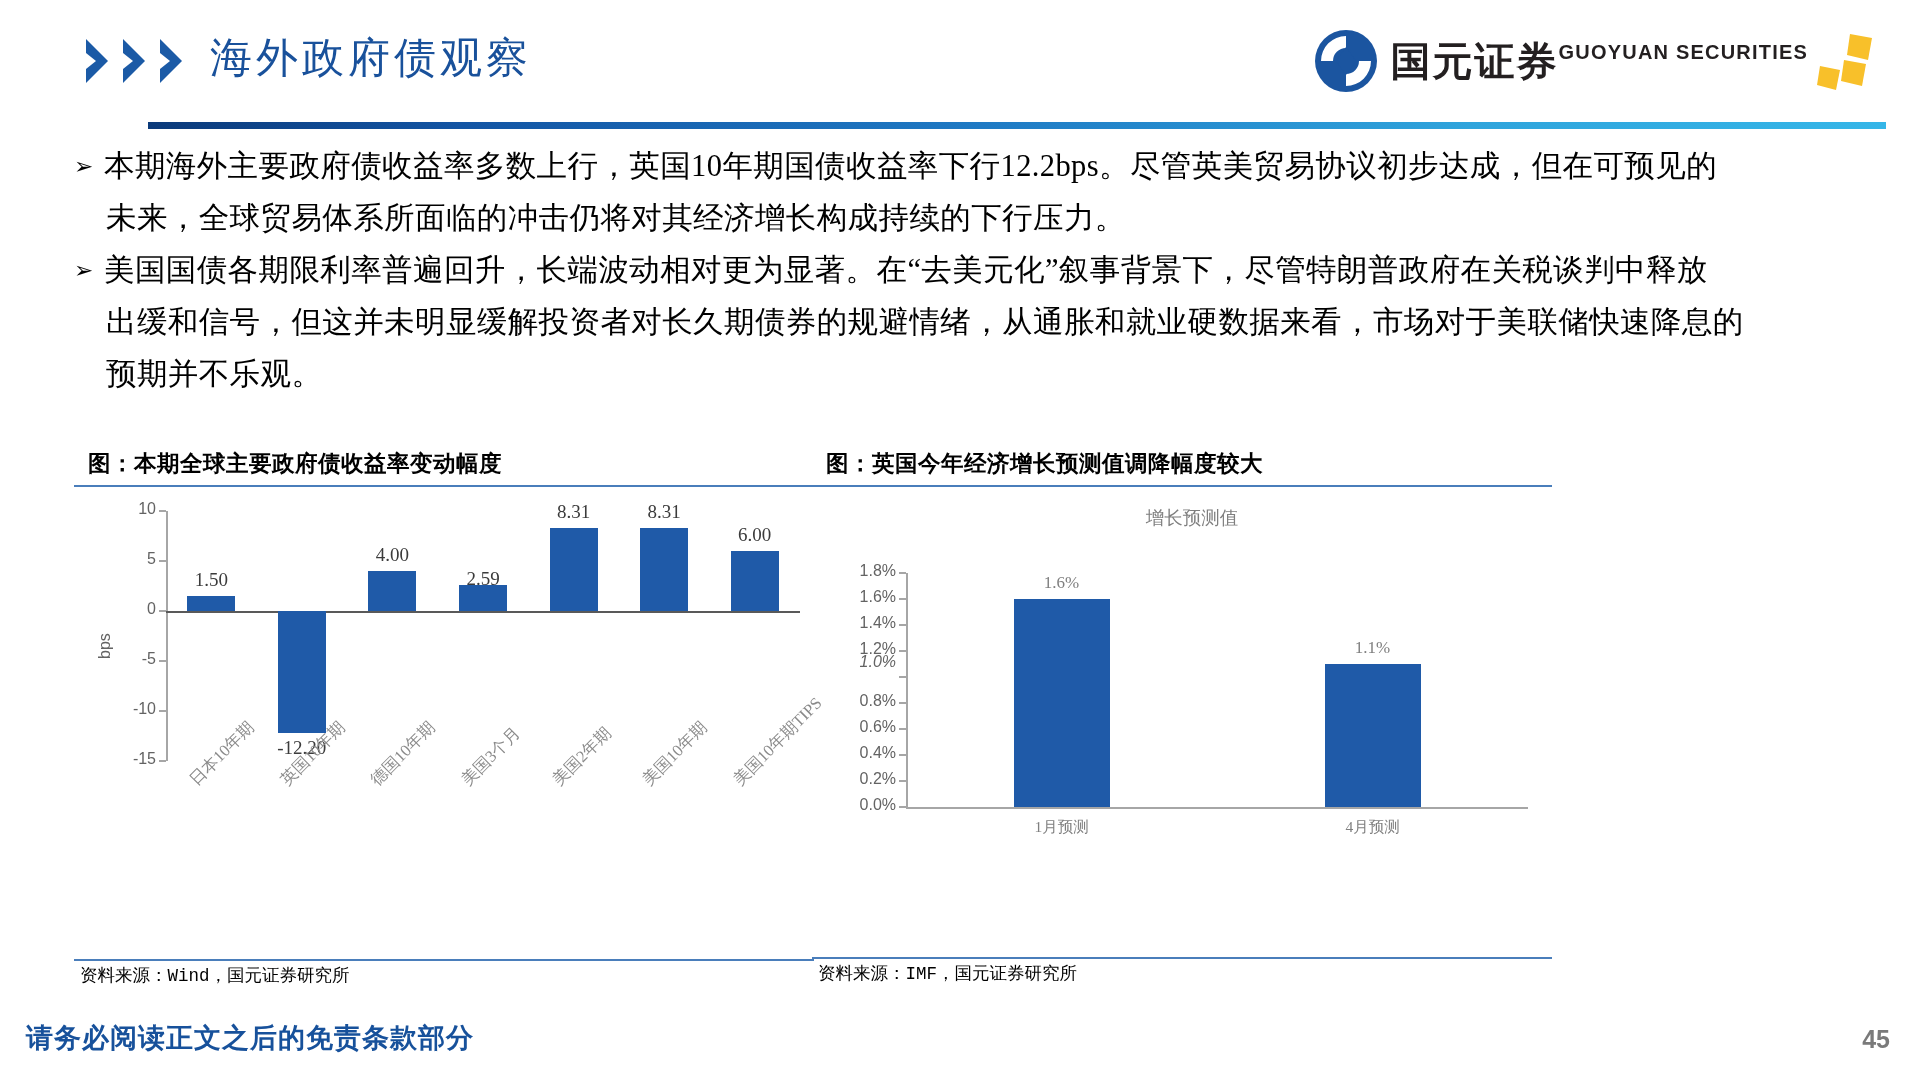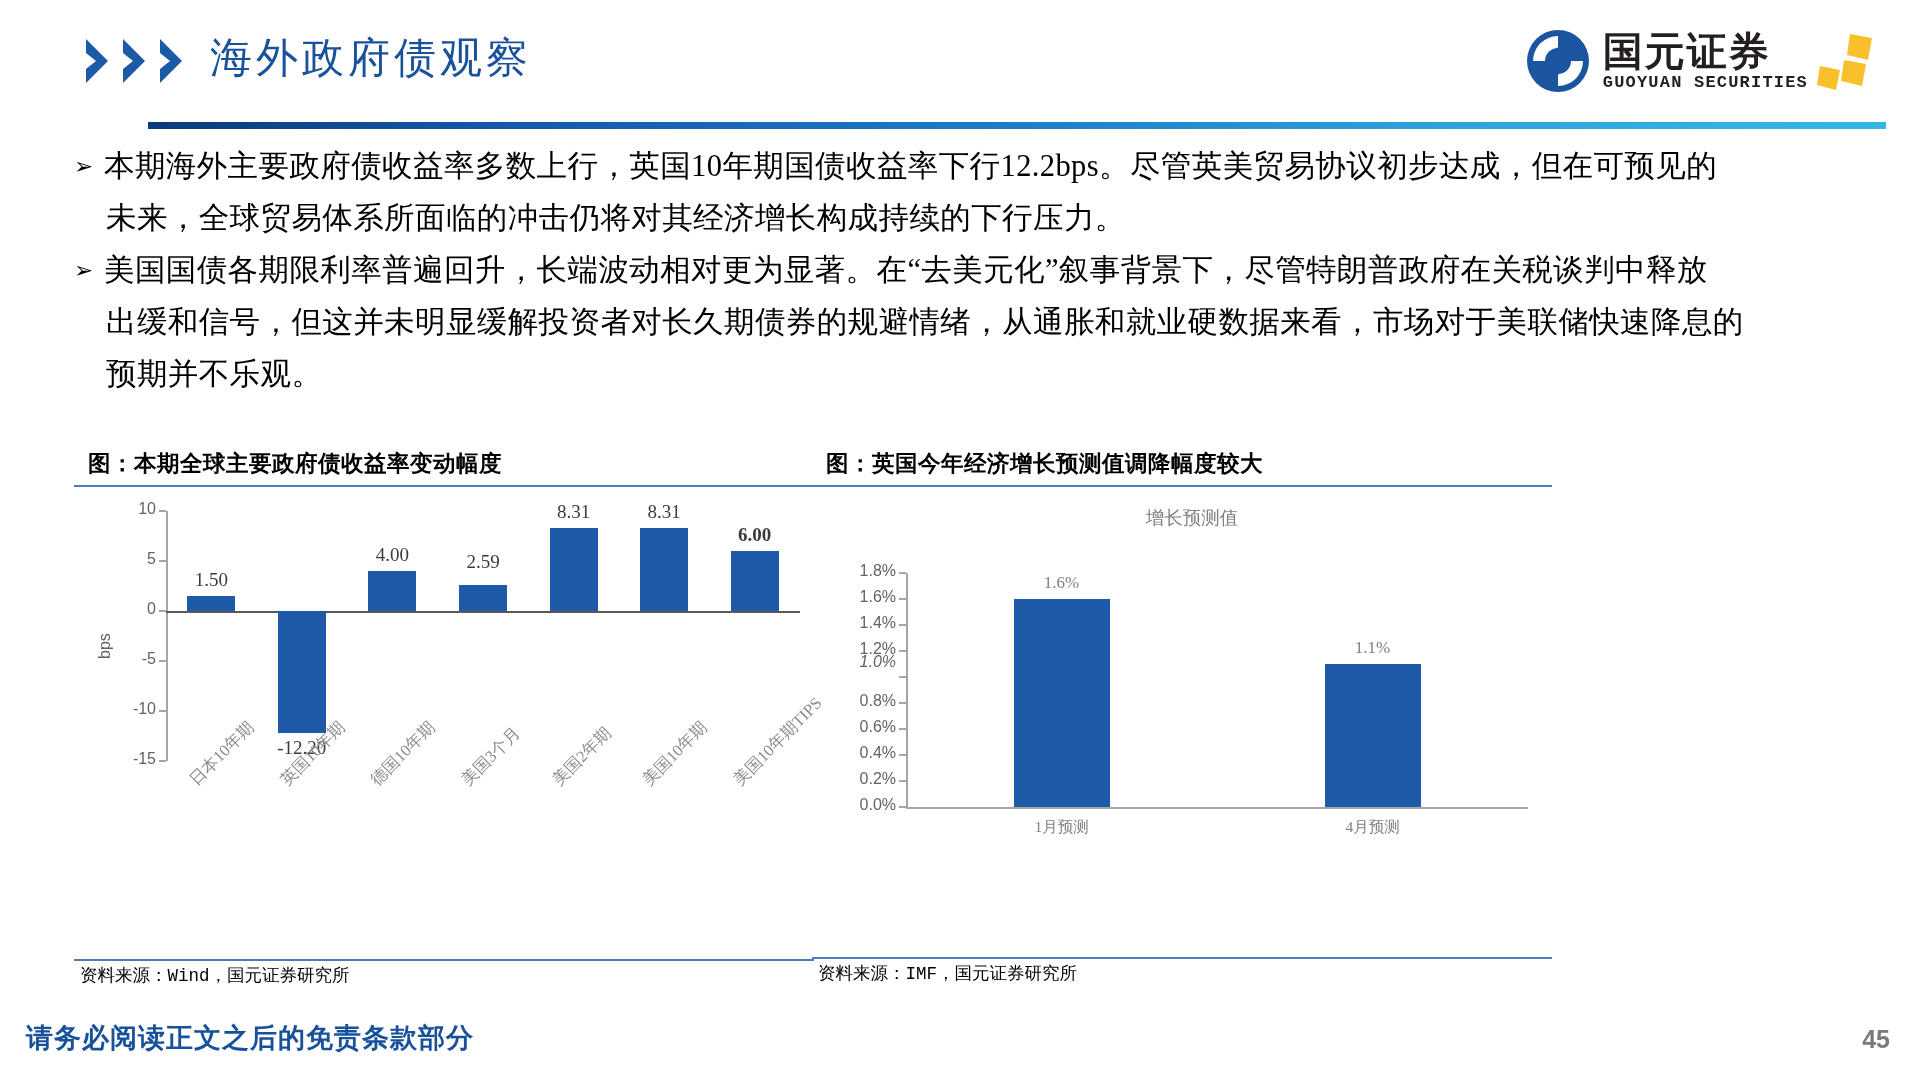--- a/index.html
+++ b/index.html
@@ -22,23 +22,23 @@
     position:absolute; left:210px; top:30px;
     font-family:"Liberation Serif", serif;
     font-size:42px; font-weight:normal; color:#19519b;
     letter-spacing:4px;
     white-space:nowrap;
   }
 
   
   #logo { position:absolute; right:44px; top:26px; height:70px; display:flex; align-items:center; }
   #logo-mark { width:66px; height:66px; position:relative; flex:0 0 auto; }
-  #logo-text { margin-left:12px; display:flex; flex-direction:column; align-items:flex-start; }
+  #logo-text { margin-left:12px; display:flex; flex-direction:row; align-items:flex-start; }
   #logo-cn { font-family:"Liberation Sans", sans-serif; font-size:40px; font-weight:bold; color:#231f20; letter-spacing:2px; line-height:1.05; }
-  #logo-en { font-family:Liberation Mono, monospace; font-size:17px; font-weight:bold; color:#231f20; letter-spacing:1.2px; margin-top:1px;text-align:right; }
+  #logo-en { font-family:Liberation Sans, sans-serif; font-size:20px; font-weight:bold; color:#231f20; letter-spacing:1.2px; margin-top:1px;text-align:right; }
   #logo-spark { width:62px; height:62px; margin-left:6px; position:relative; flex:0 0 auto; }
 
   
   #head-rule {
     position:absolute; left:148px; top:122px; width:1738px; height:7px;
     background:linear-gradient(to right,#0b3a7a 0%, #1355a4 18%, #1f7ac4 48%, #2fa4dc 76%, #35b6e8 100%);
   }
 
   
   #body-text { position:absolute; left:70px; top:140px; width:1790px; }
@@ -218,30 +218,30 @@
       <div class="bar" style="left: 113.286px; top: 97px; width: 48px; height: 15px; background: rgb(31, 90, 168);"></div>
       <div class="bar-value" style="width: 110px; left: 82.2857px; top: 70px;">1.50</div>
       <div class="xcat" style="left: 111.286px; top: 276px;">日本10年期</div>
       <div class="bar" style="left: 203.857px; top: 112px; width: 48px; height: 122px; background: rgb(31, 90, 168);"></div>
       <div class="bar-value" style="width: 110px; left: 172.857px; top: 238px;">-12.20</div>
       <div class="xcat" style="left: 201.857px; top: 276px;">英国10年期</div>
       <div class="bar" style="left: 294.429px; top: 72px; width: 48px; height: 40px; background: rgb(31, 90, 168);"></div>
       <div class="bar-value" style="width: 110px; left: 263.429px; top: 45px;">4.00</div>
       <div class="xcat" style="left: 292.429px; top: 276px;">德国10年期</div>
       <div class="bar" style="left: 385px; top: 86.1px; width: 48px; height: 25.9px; background: rgb(31, 90, 168);"></div>
-      <div class="bar-value" style="width: 110px; left: 354px; top: 52px;">2.59</div>
+      <div class="bar-value" style="width: 110px; left: 354px; top: 69px;">2.59</div>
       <div class="xcat" style="left: 383px; top: 276px;">美国3个月</div>
       <div class="bar" style="left: 475.571px; top: 28.9px; width: 48px; height: 83.1px; background: rgb(31, 90, 168);"></div>
       <div class="bar-value" style="width: 110px; left: 444.571px; top: 1.9px;">8.31</div>
       <div class="xcat" style="left: 473.571px; top: 276px;">美国2年期</div>
       <div class="bar" style="left: 566.143px; top: 28.9px; width: 48px; height: 83.1px; background: rgb(31, 90, 168);"></div>
       <div class="bar-value" style="width: 110px; left: 535.143px; top: 1.9px;">8.31</div>
       <div class="xcat" style="left: 564.143px; top: 276px;">美国10年期</div>
       <div class="bar" style="left: 656.714px; top: 52px; width: 48px; height: 60px; background: rgb(31, 90, 168);"></div>
-      <div class="bar-value" style="width: 110px; left: 625.714px; top: 25px; font-weight: bold;">6.00</div>
+      <div class="bar-value" style="width: 110px; left: 625.714px; top: 25px;">6.00</div>
       <div class="xcat" style="left: 654.714px; top: 276px;">美国10年期TIPS</div>
     </div>
 
   <div class="panel-foot-rule"></div>
   <div class="panel-foot">资料来源：Wind，国元证券研究所</div>
 </div>
 
 <div class="panel" id="panel-right">
   <div class="panel-head">图：英国今年经济增长预测值调降幅度较大</div>
   <div class="panel-rule"></div>

